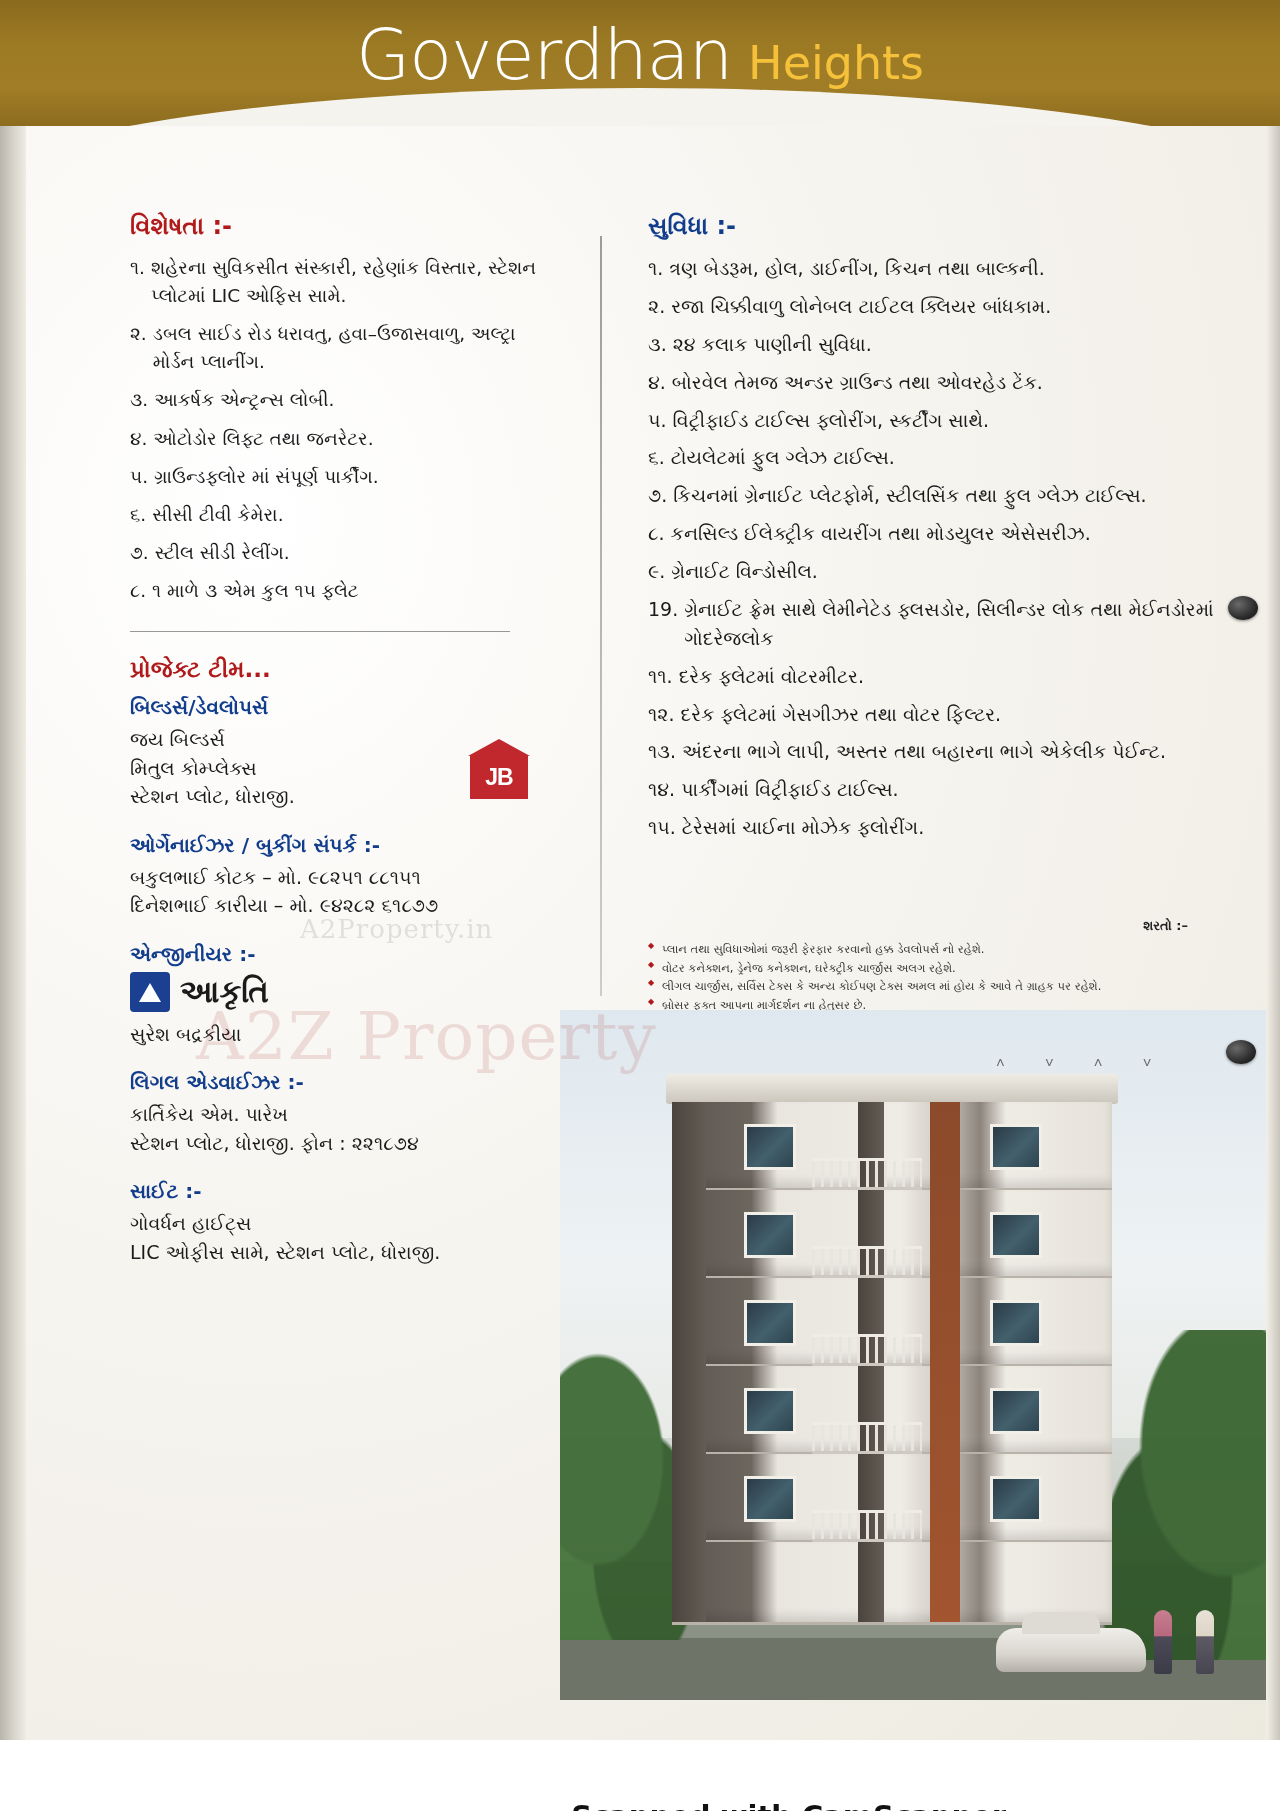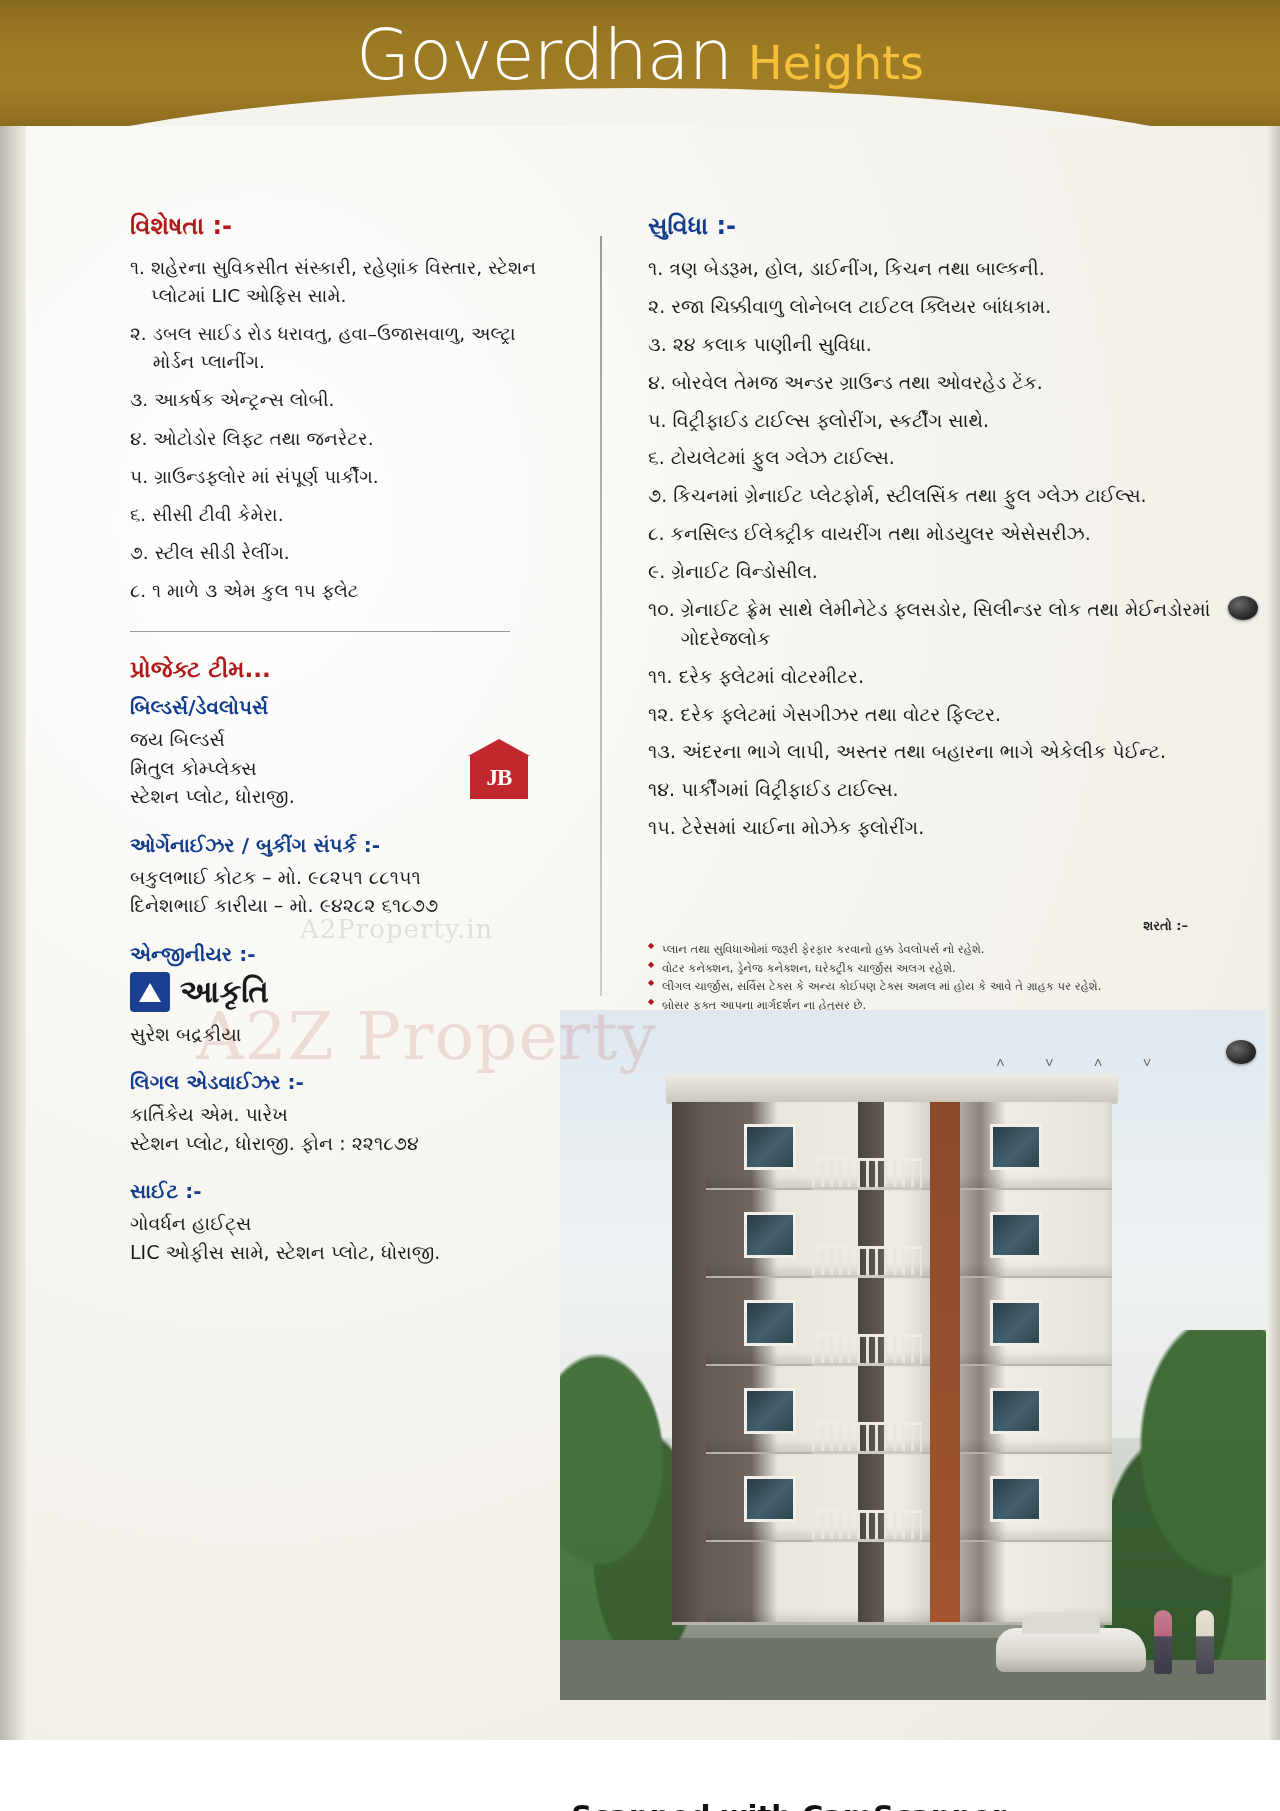--- a/index.html
+++ b/index.html
@@ -190,21 +190,21 @@
   }
   .bl-body {
     position: absolute;
     left: 2px; top: 17px;
     width: 58px; height: 43px;
     background: #c0282d;
     display: flex;
     align-items: center;
     justify-content: center;
     color: #fff;
-    font-family: Liberation Serif, serif;
+    font-family: Liberation Sans, sans-serif;
     font-size: 23px;
     font-weight: bold;
     letter-spacing: -1px;
   }
 
   
   .eng-row {
     display: flex;
     align-items: center;
     gap: 10px;
@@ -580,21 +580,21 @@
         </li>
       <li>
           <span class="num">૮.</span>
           <span class="txt">કનસિલ્ડ ઈલેક્ટ્રીક વાયરીંગ તથા મોડયુલર એસેસરીઝ.</span>
         </li>
       <li>
           <span class="num">૯.</span>
           <span class="txt">ગ્રેનાઈટ વિન્ડોસીલ.</span>
         </li>
       <li>
-          <span class="num">૧૦.</span>
+          <span class="num">19.</span>
           <span class="txt">ગ્રેનાઈટ ફ્રેમ સાથે લેમીનેટેડ ફ્લસડોર, સિલીન્ડર લોક તથા મેઈનડોરમાં ગોદરેજલોક</span>
         </li>
       <li>
           <span class="num">૧૧.</span>
           <span class="txt">દરેક ફ્લેટમાં વોટરમીટર.</span>
         </li>
       <li>
           <span class="num">૧૨.</span>
           <span class="txt">દરેક ફ્લેટમાં ગેસગીઝર તથા વોટર ફિલ્ટર.</span>
         </li>

